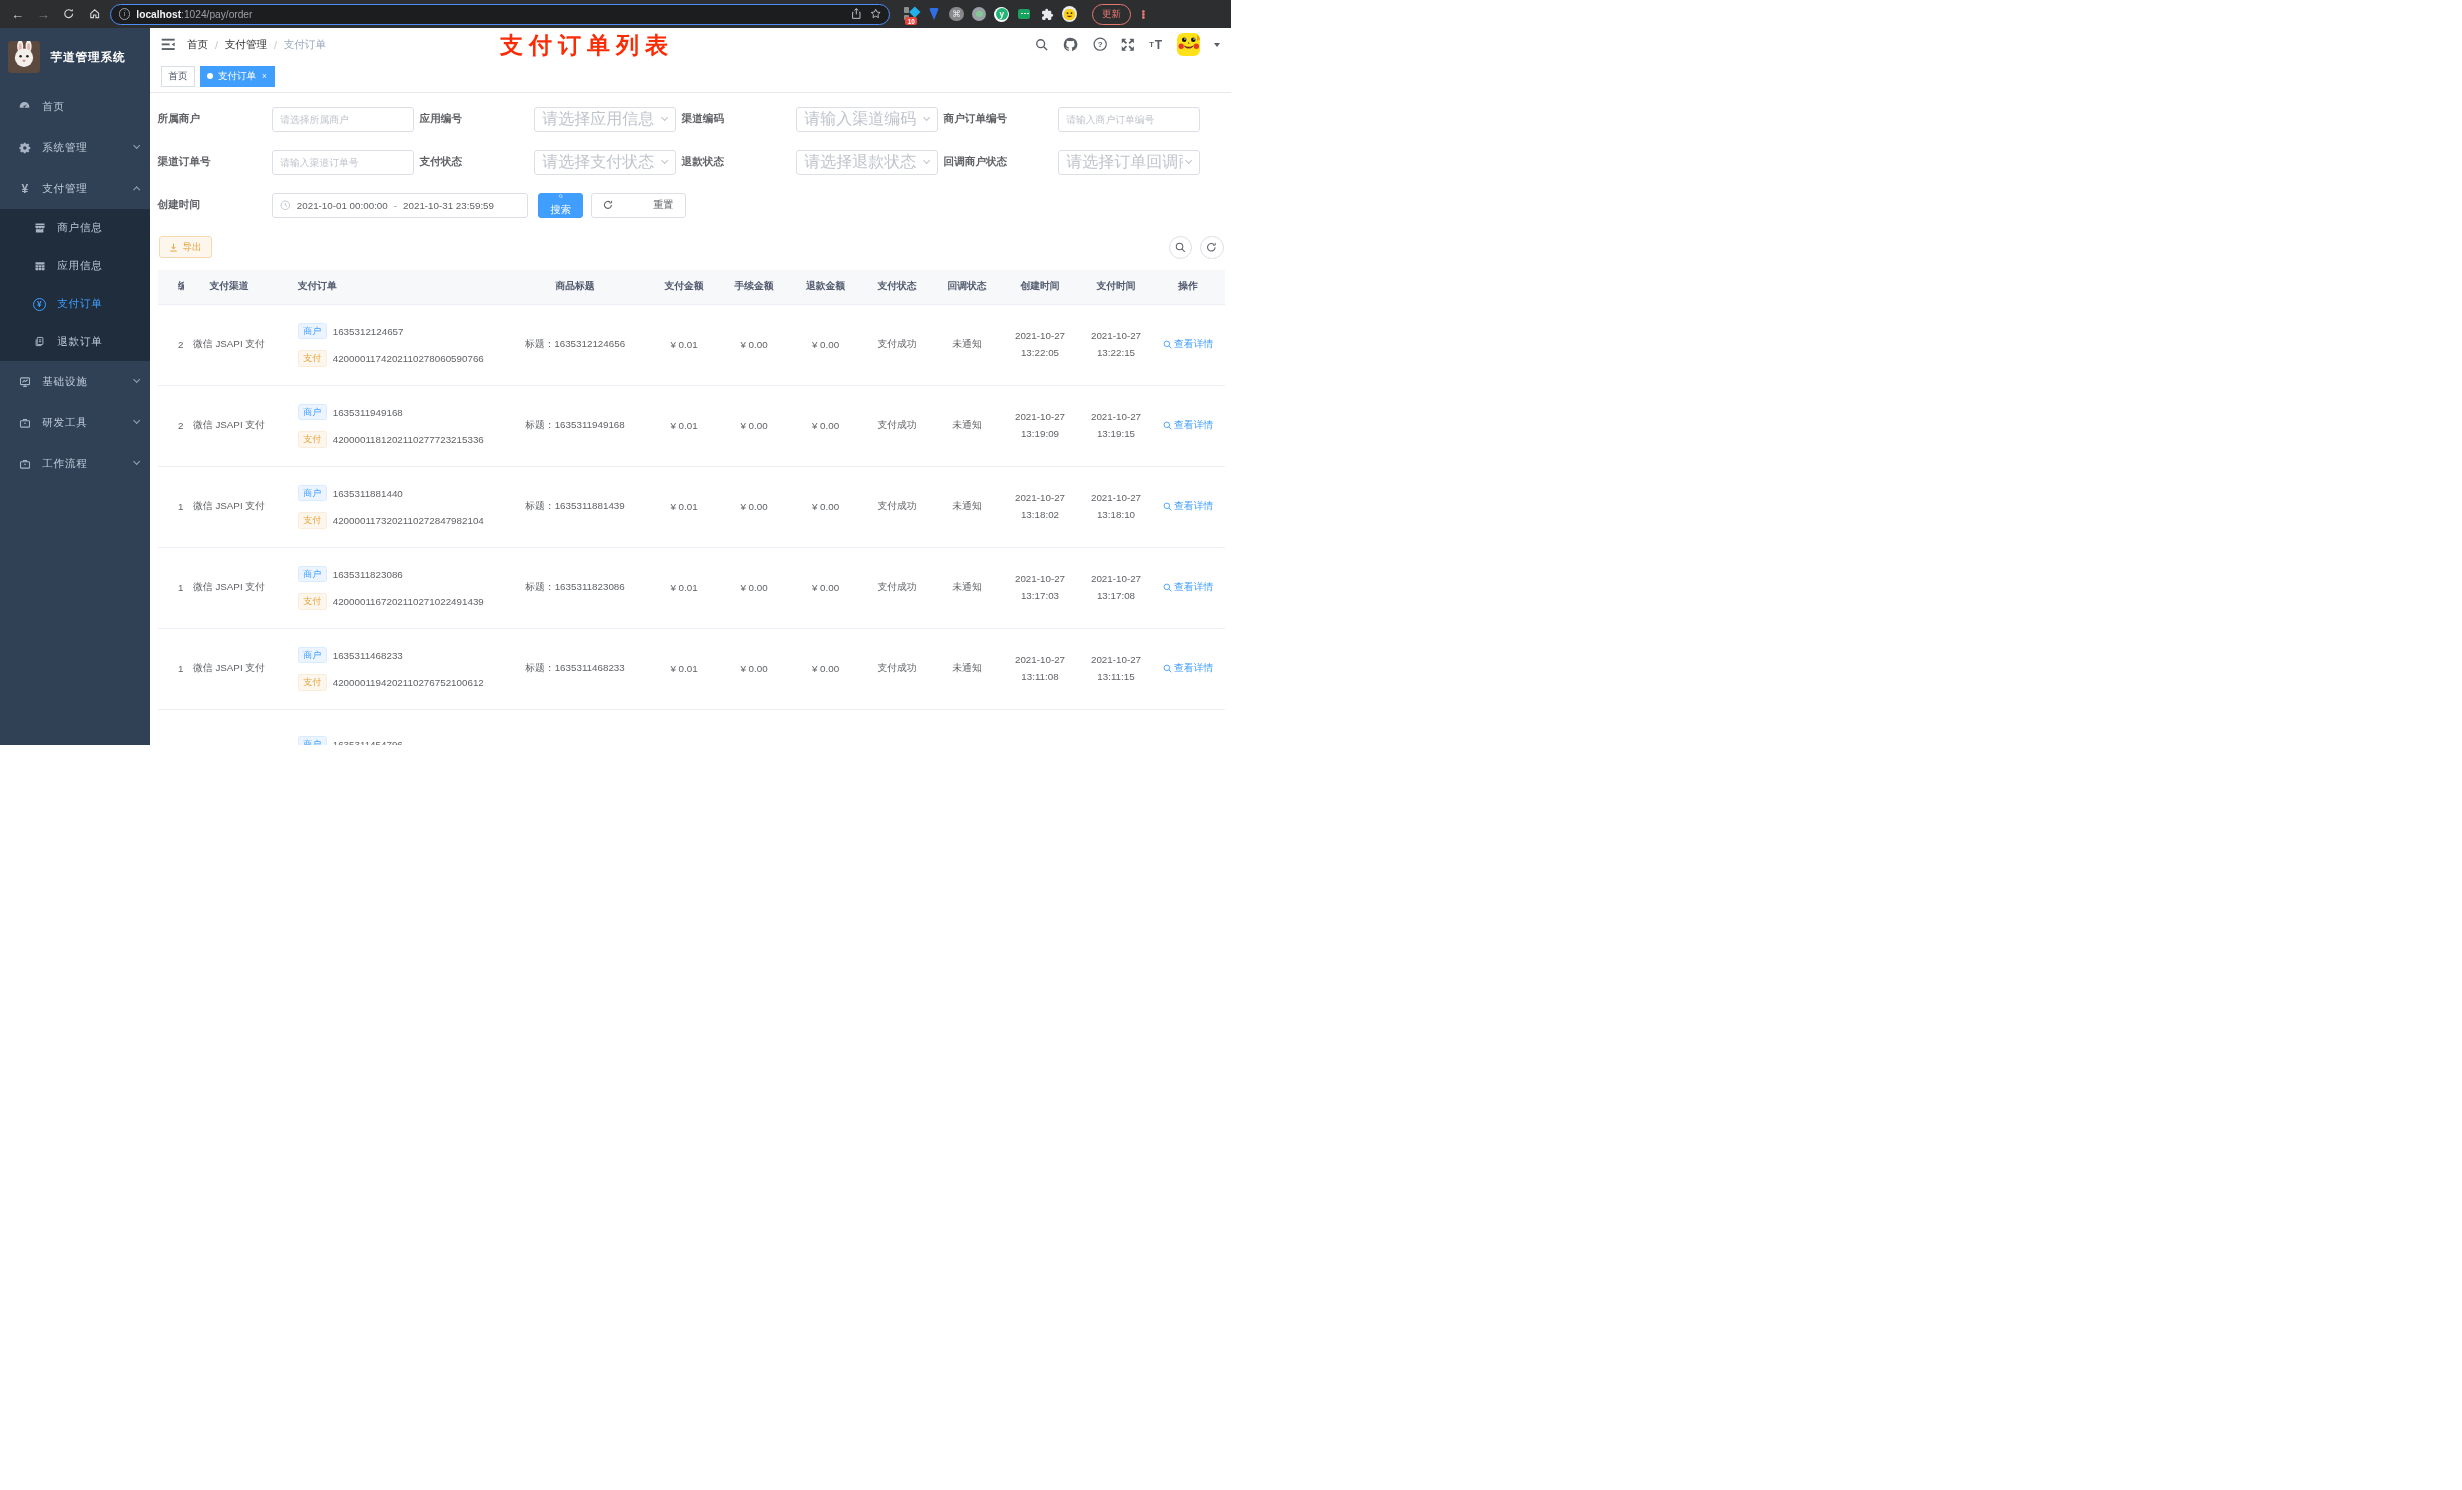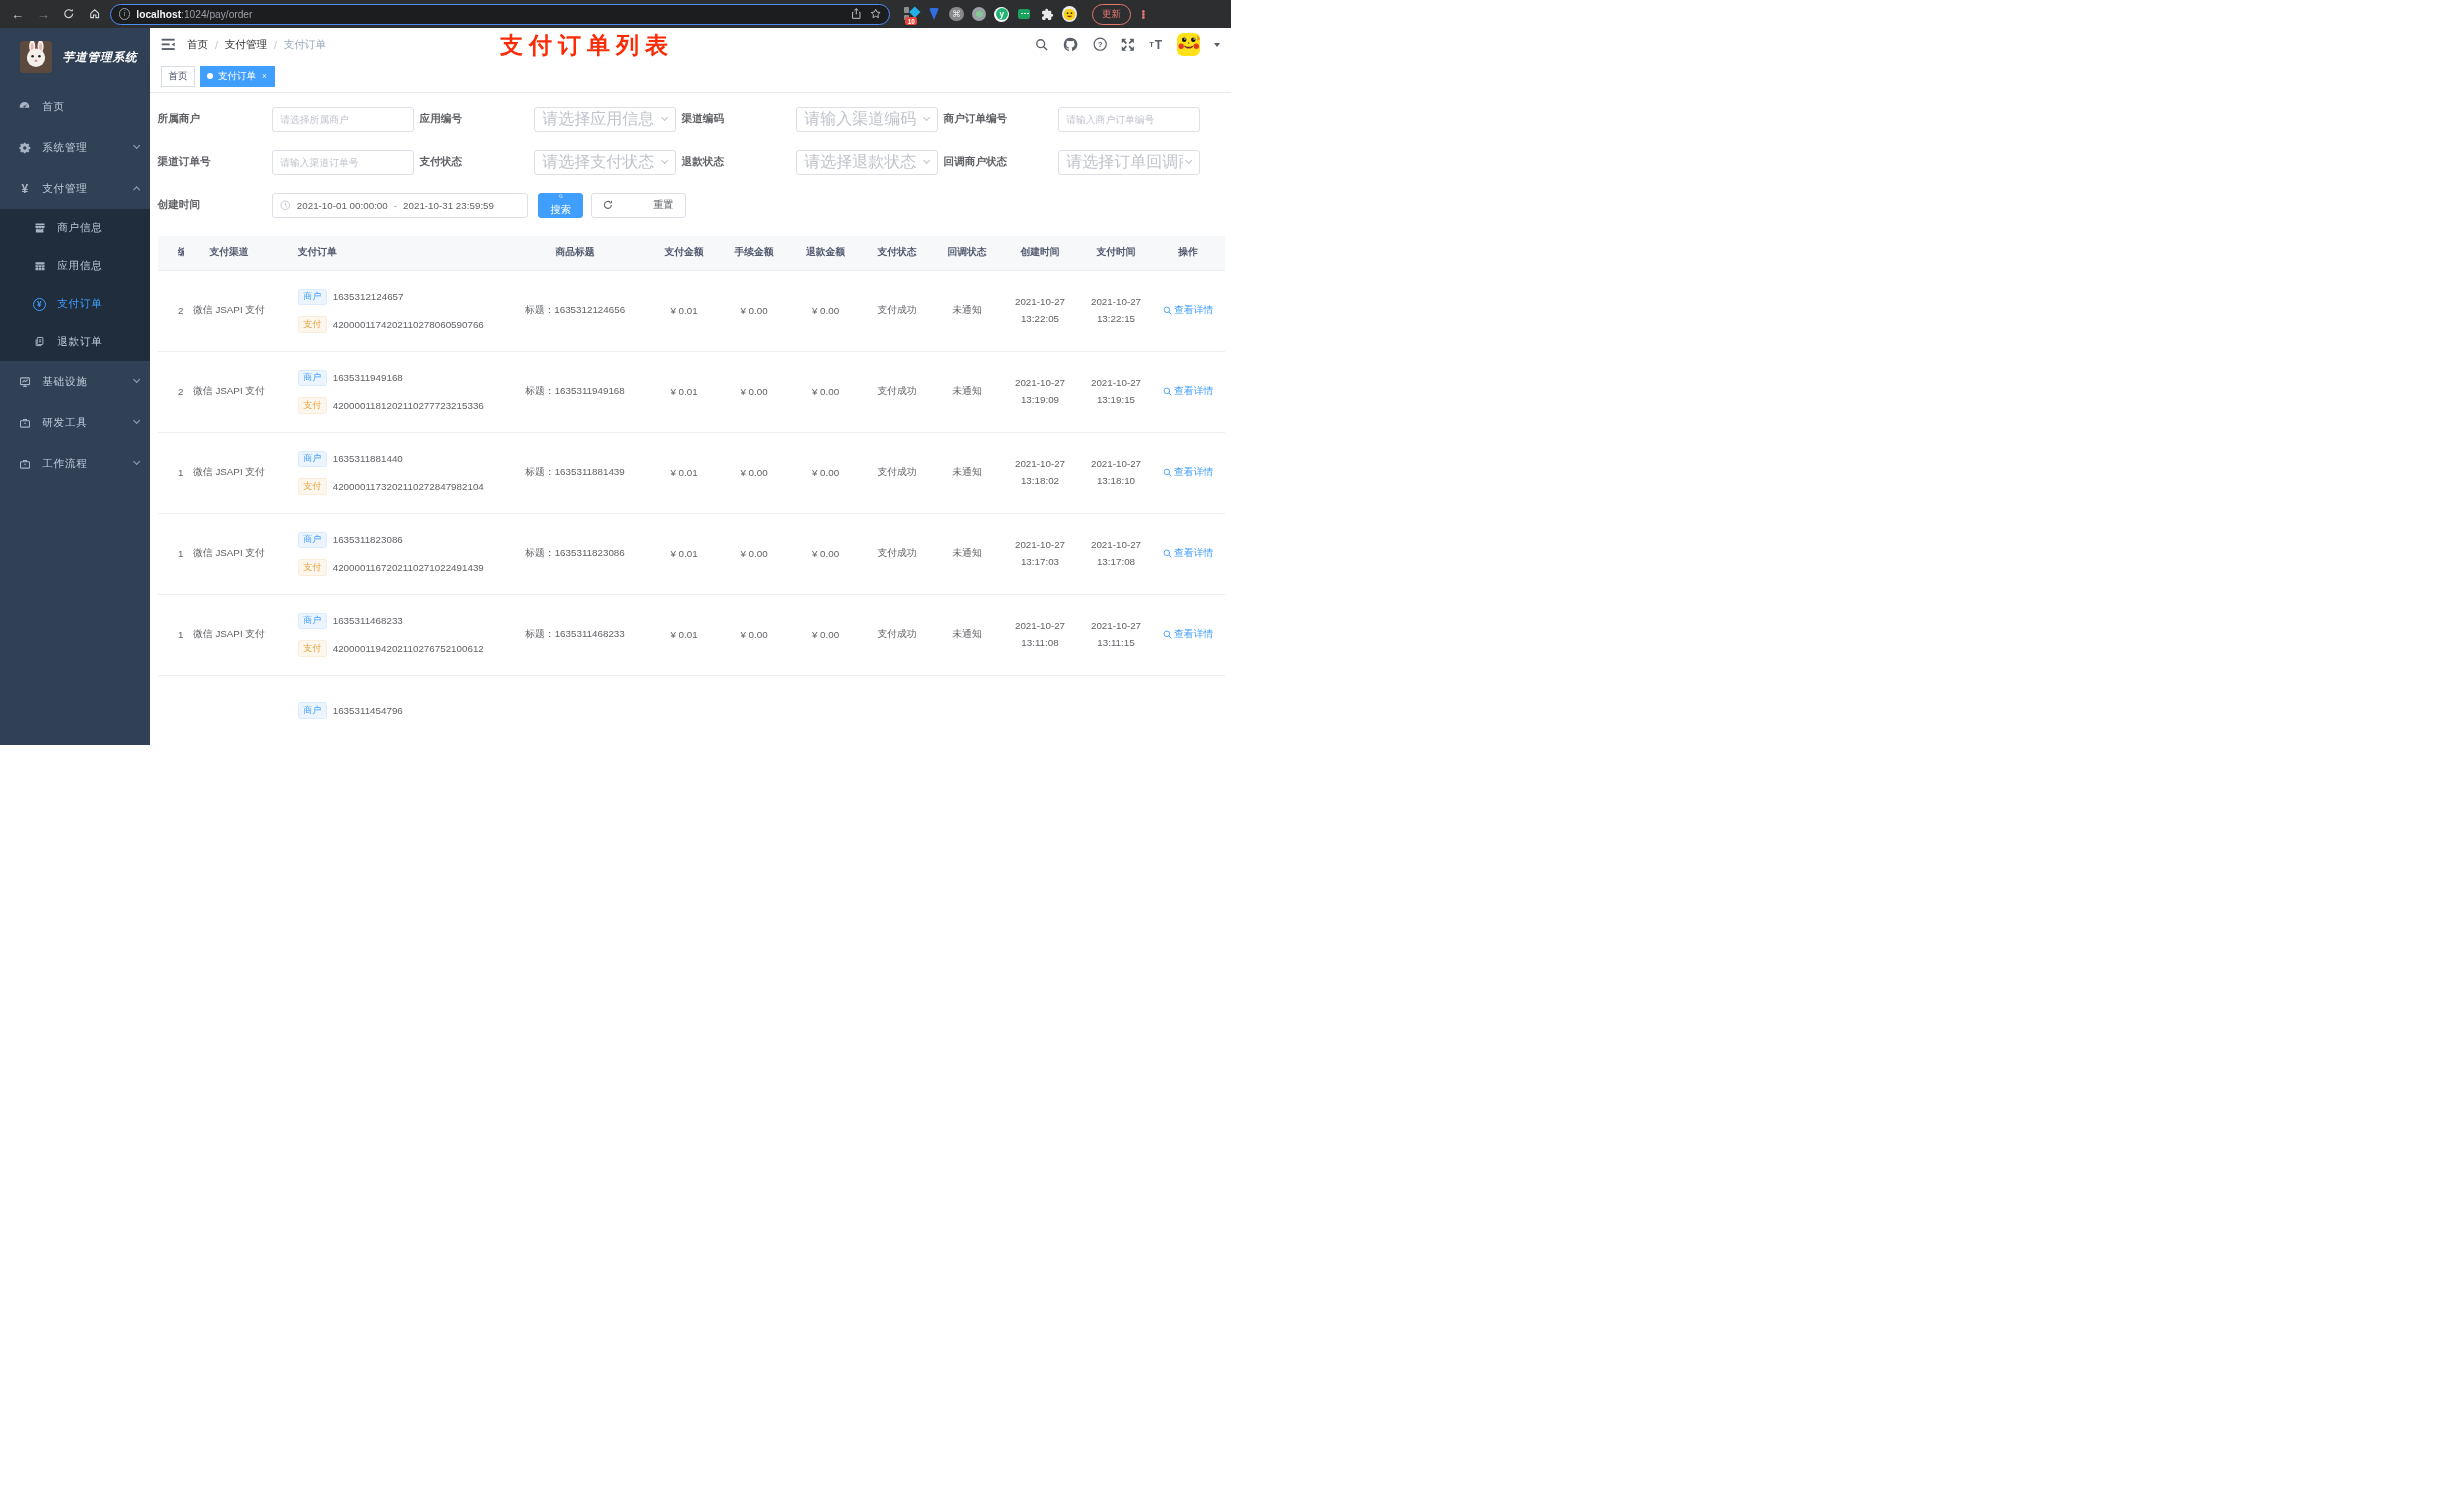--- a/index.html
+++ b/index.html
@@ -24,21 +24,21 @@
   .circ { border-radius:50%; display:flex; align-items:center; justify-content:center; }
   .upd-btn { color:#e5776f; border:1.1px solid #e5776f; border-radius:10.6px; font-size:9.5px; padding:3px 9px; margin-left:9px; white-space:nowrap; cursor:pointer; }
   .bdots { color:#e5776f; font-size:10.6px; letter-spacing:0; margin-left:4.5px; line-height:3px; text-align:center; cursor:pointer; }
 
   
   .app { display:flex; height:717px; }
   .sidebar { width:150px; background:#304156; flex-shrink:0; color:#bfcbd9; }
   .main { flex:1; display:flex; flex-direction:column; min-width:0; }
 
   
-  .logo-row { height:58px; display:flex; align-items:center; padding-left:20px; gap:10.6px;font-style:italic; }
+  .logo-row { height:58px; display:flex; align-items:center; padding-left:8px; gap:10.6px; }
   .logo-img { width:32px; height:32px; border-radius:3px; }
   .logo-title { color:#fff; font-size:11.7px; font-weight:700; letter-spacing:0.8px; }
   .menu-item { height:41px; display:flex; align-items:center; padding:0 10.6px 0 18px; font-size:10.6px; cursor:pointer; gap:10.6px; }
   .menu-item .mi-label { flex:1; letter-spacing:0.8px; }
   .mi-icon { width:13.6px; text-align:center; color:#a8b4c4; font-size:11.4px; flex-shrink:0; display:flex; justify-content:center; }
   .submenu { background:#1f2d3d; }
   .sub-item { height:38px; display:flex; align-items:center; padding-left:33px; gap:10.6px; font-size:10.6px; cursor:pointer; letter-spacing:0.8px; }
   .sub-item.active { color:#409eff; }
   .sub-item.active .mi-icon { color:#409eff; }
   .chev { width:5.3px; height:5.3px; border-right:1.1px solid #97a3b3; border-bottom:1.1px solid #97a3b3; transform:rotate(45deg); margin-top:-3px; }
@@ -456,20 +456,42 @@
         </button>
         <button class="btn" style="margin-left:7.6px;gap:40px;">
           <svg class="ic" width="9.8" height="9.8" viewBox="0 0 14 14" fill="none" stroke="#606266" stroke-width="1.5">
               <path d="M12 7a5 5 0 1 1-1.5-3.6"></path>
               <path d="M12.2 1.2v3h-3" stroke-width="1.3"></path>
             </svg>
           <span>重置</span>
         </button>
       </div>
 
+      <div class="toolbar">
+        <button class="btn btn-warn-plain">
+          <svg class="ic" width="9" height="9" viewBox="0 0 14 14" fill="none" stroke="#e6a23c" stroke-width="1.5">
+              <path d="M7 1v8M3.8 6 7 9.2 10.2 6M2 12.5h10"></path>
+            </svg>
+          <span>导出</span>
+        </button>
+        <span class="tool-right">
+          <span class="circle-btn">
+            <svg class="ic" width="10.6" height="10.6" viewBox="0 0 14 14" fill="none" stroke="#606266" stroke-width="1.4">
+                <circle cx="6" cy="6" r="4.3"></circle>
+                <path d="M9.3 9.3 13 13"></path>
+              </svg>
+          </span>
+          <span class="circle-btn">
+            <svg class="ic" width="10.6" height="10.6" viewBox="0 0 14 14" fill="none" stroke="#606266" stroke-width="1.4">
+                <path d="M12 7a5 5 0 1 1-1.5-3.6"></path>
+                <path d="M12.2 1.2v3h-3" stroke-width="1.2"></path>
+              </svg>
+          </span>
+        </span>
+      </div>
 
       <div class="table-clip">
         <div class="grid-table">
           <div class="trow thead">
             <div class="cell c-id">编号</div>
             <div class="cell">支付渠道</div>
             <div class="cell left" style="padding-left:19.7px;">支付订单</div>
             <div class="cell">商品标题</div>
             <div class="cell">支付金额</div>
             <div class="cell">手续金额</div>

